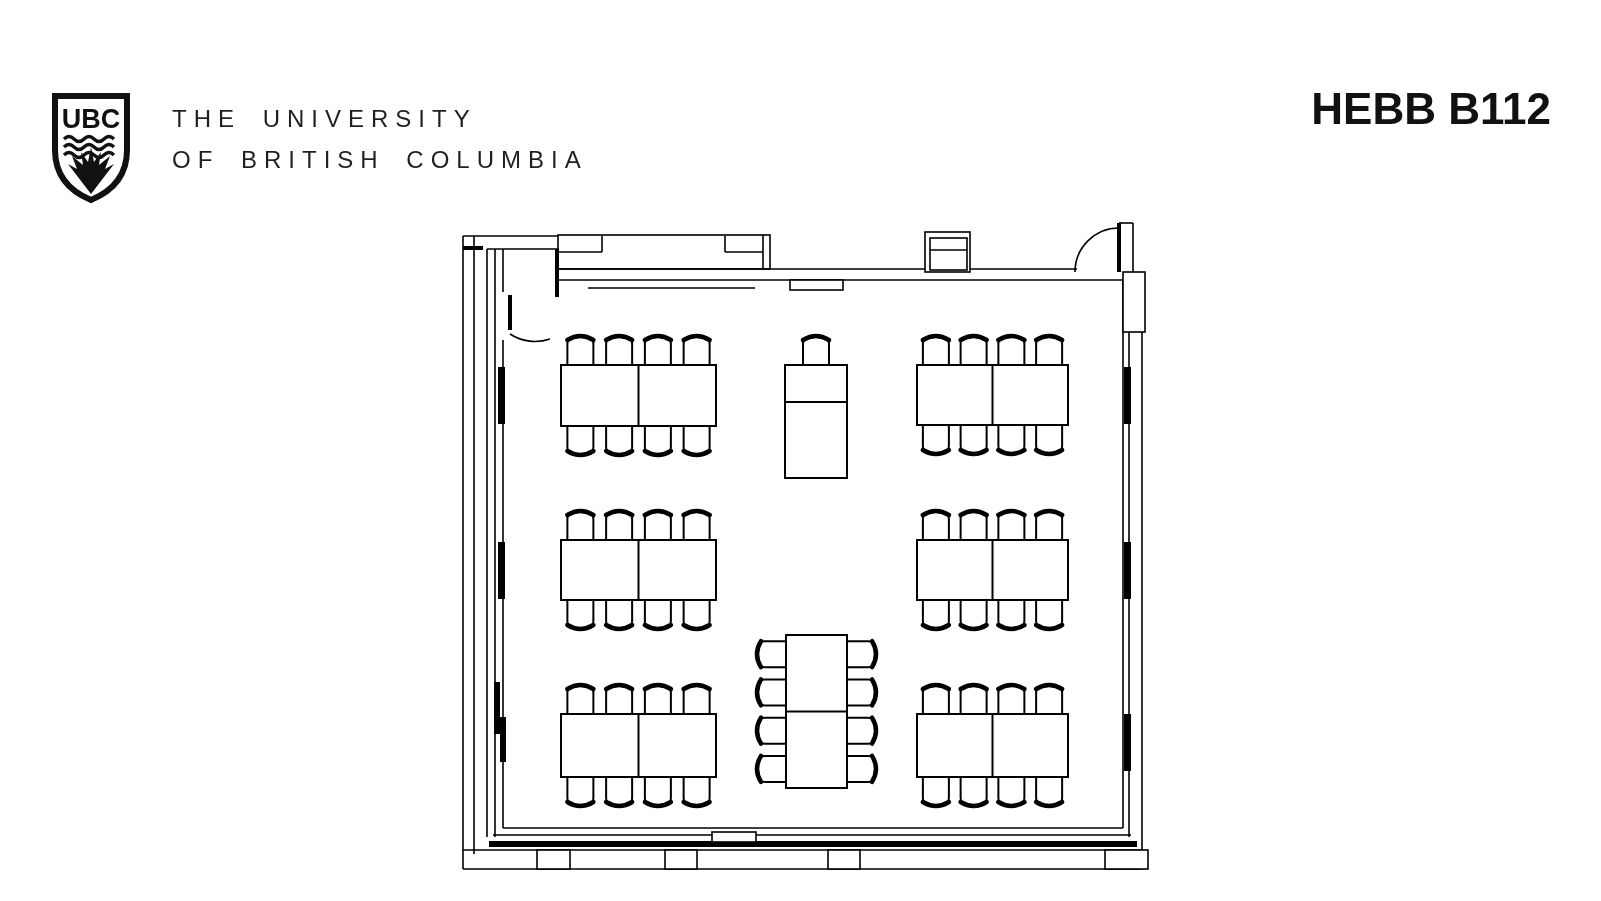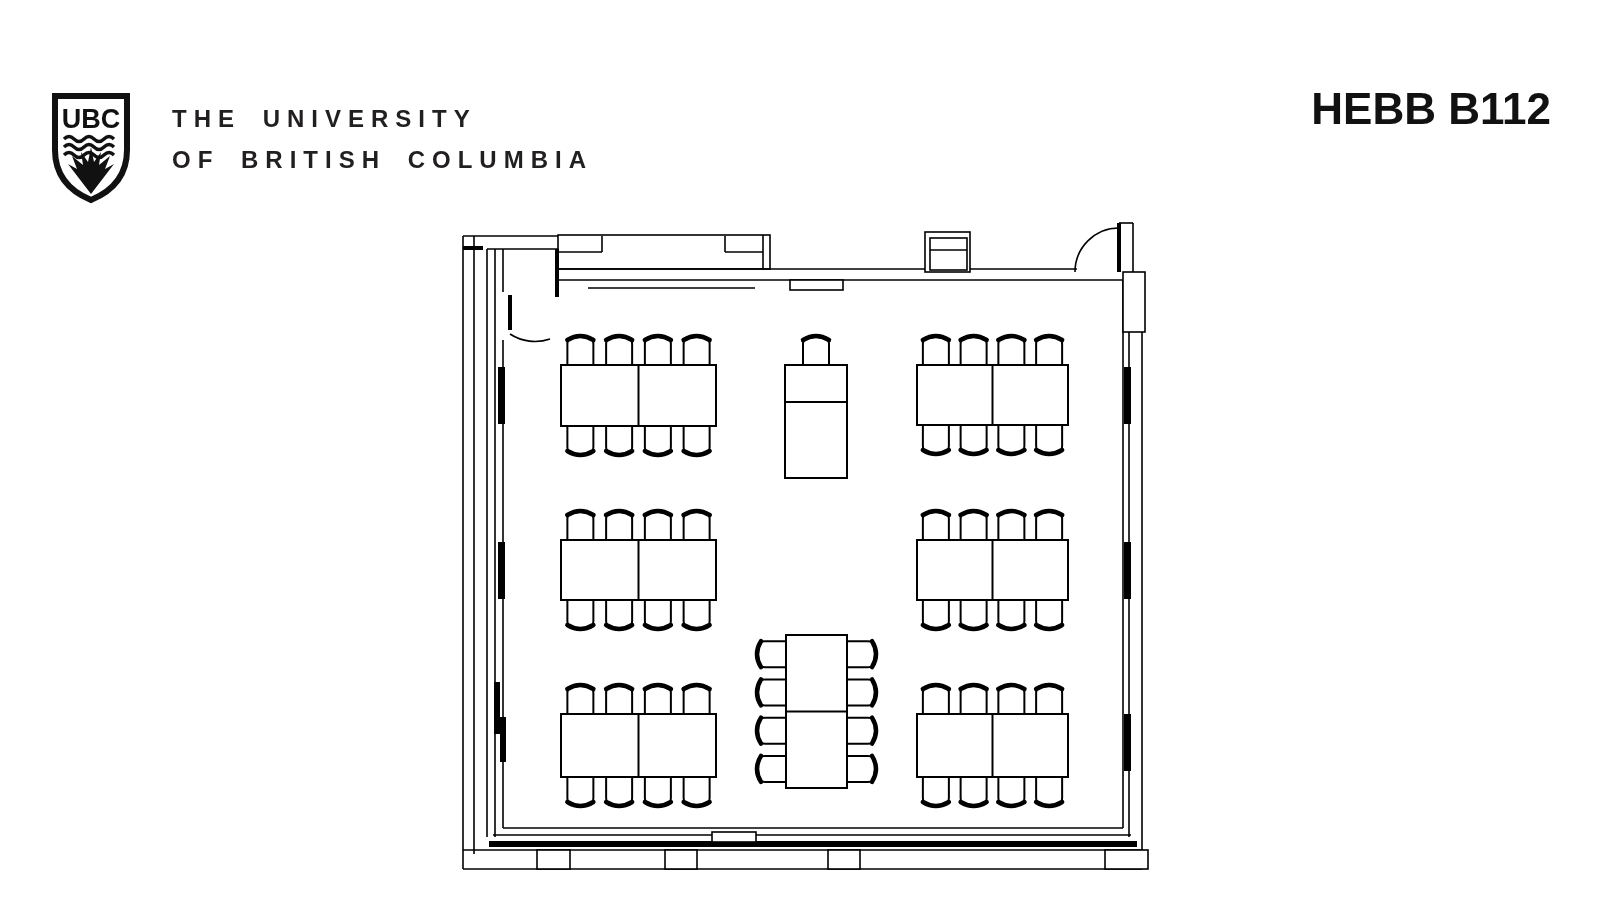--- a/index.html
+++ b/index.html
@@ -1,19 +1,19 @@
 <!DOCTYPE html>
 <html><head>
 <meta charset="utf-8">
 <style>
   html,body{margin:0;padding:0;background:#ffffff;}
   .page{position:relative;width:1601px;height:901px;background:#ffffff;overflow:hidden;
         font-family:"Liberation Sans",sans-serif;color:#1c1c1c;margin-top:42px;}
   .logo{position:absolute;left:50px;top:50px;width:82px;height:112px;}
-  .wordmark{position:absolute;left:172px;top:56px;font-weight:bold;font-size:24px;
+  .wordmark{position:absolute;left:172px;top:56px;font-weight:normal;font-size:24px;
             letter-spacing:7px;word-spacing:8px;line-height:41px;color:#221f20;white-space:pre;}
   .room-title{position:absolute;top:42px;right:50px;font-size:44px;font-weight:bold;
               letter-spacing:0px;color:#111111;text-align:center;}
   .plan{position:absolute;left:455px;top:170px;width:705px;height:670px;}
   svg{display:block;}
 </style>
 </head>
 <body>
 
 <div class="page">

